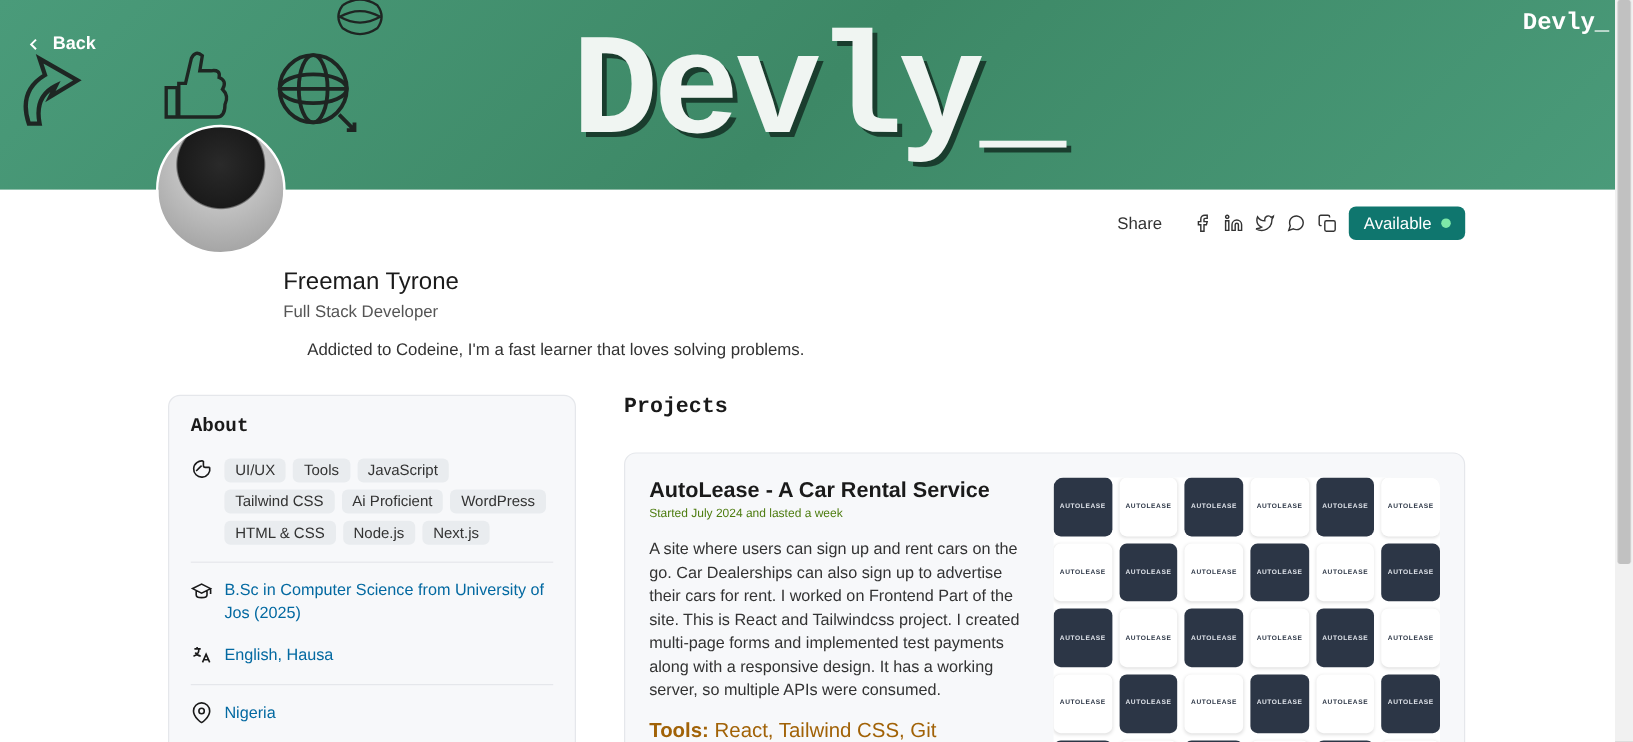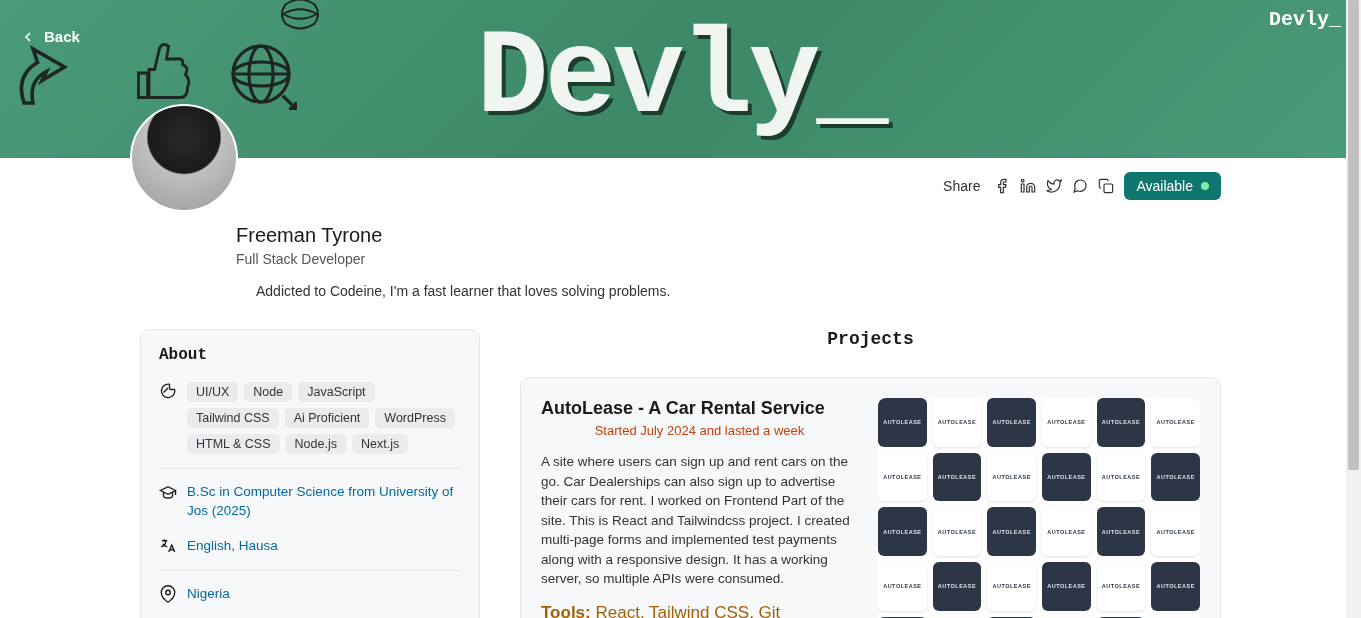--- a/index.html
+++ b/index.html
@@ -60,21 +60,21 @@
 }
 .avatar {
   position: absolute;
   left: 130px; top: -54px;
   width: 108px; height: 108px;
   border-radius: 50%;
   background: radial-gradient(circle at 50% 30%, #2a2a2a 0%, #1a1a1a 40%, #c0c0c0 42%, #999 100%);
   filter: grayscale(1);
   border: 2px solid #fff;
 }
-.share-label { font-size: 14px; color: #333; margin-right: 4px; text-align: right; }
+.share-label { font-size: 14px; color: #333; margin-right: 16px; text-align: right; }
 .share-icons { display: flex; gap: 10px; align-items: center; }
 .share-icon { width: 16px; height: 16px; cursor: pointer; display: flex; align-items: center; justify-content: center; }
 .share-icon svg { width: 16px; height: 16px; stroke: #333; }
 .badge-available {
   background: #0f766e;
   color: #fff;
   border-radius: 6px;
   padding: 6px 12px;
   font-size: 14px;
   display: flex;
@@ -118,35 +118,35 @@
 .about-icon svg { width: 18px; height: 18px; stroke: #1a1a1a; fill: none; stroke-width: 1.8; }
 .chips { display: flex; flex-wrap: wrap; gap: 6px; }
 .chip { background: #e9ecef; border-radius: 5px; padding: 3px 9px; font-size: 12.5px; color: #333; }
 .about-text { font-size: 13.5px; color: #0369a1; line-height: 1.4; }
 
 .projects-col { flex: 1; }
 .projects-title {
   font-family: 'Courier New', monospace;
   font-weight: 700;
   font-size: 18px;
-  text-align: center;
+  text-align: left;
   margin-bottom: 28px;
 }
 .project-card {
   background: #f7f8fa;
   border: 1px solid #e5e7eb;
   border-radius: 10px;
   padding: 20px;
   display: flex;
   gap: 20px;
   align-items: stretch;
 }
 .project-info { flex: 1; }
 .project-name { font-size: 18px; font-weight: 700; margin-bottom: 4px; }
-.project-dates { font-size: 13px; color: #c2410c; margin-bottom: 14px; text-align: center; }
+.project-dates { font-size: 10px; color: #4d7c0f; margin-bottom: 14px; }
 .project-desc { font-size: 13.5px; color: #333; line-height: 1.45; margin-bottom: 14px; }
 .project-tools { font-size: 17px; color: #a16207; margin-bottom: 7px; }
 .project-tools b { font-weight: 700; }
 
 .project-thumb {
   width: 322px;
   border-radius: 8px;
   overflow: hidden;
   background: #fff;
   display: grid;
@@ -264,21 +264,21 @@
     <div class="about-title">About</div>
 
     <div class="about-row">
       <span class="about-icon">
           <svg viewBox="0 0 24 24">
             <path d="M14 3 L14 8 A2 2 0 0 0 16 10 L21 10 M14 3 A9 9 0 1 0 21 10 M10 10 L6 14 M12 8 L8 12"></path>
           </svg>
         </span>
       <div class="chips" id="skill-chips">
           <span class="chip">UI/UX</span>
-          <span class="chip">Node</span>
+          <span class="chip">Tools</span>
           <span class="chip">JavaScript</span>
           <span class="chip">Tailwind CSS</span>
           <span class="chip">Ai Proficient</span>
           <span class="chip">WordPress</span>
           <span class="chip">HTML &amp; CSS</span>
           <span class="chip">Node.js</span>
           <span class="chip">Next.js</span>
         </div>
     </div>
     <hr class="about-sep">

